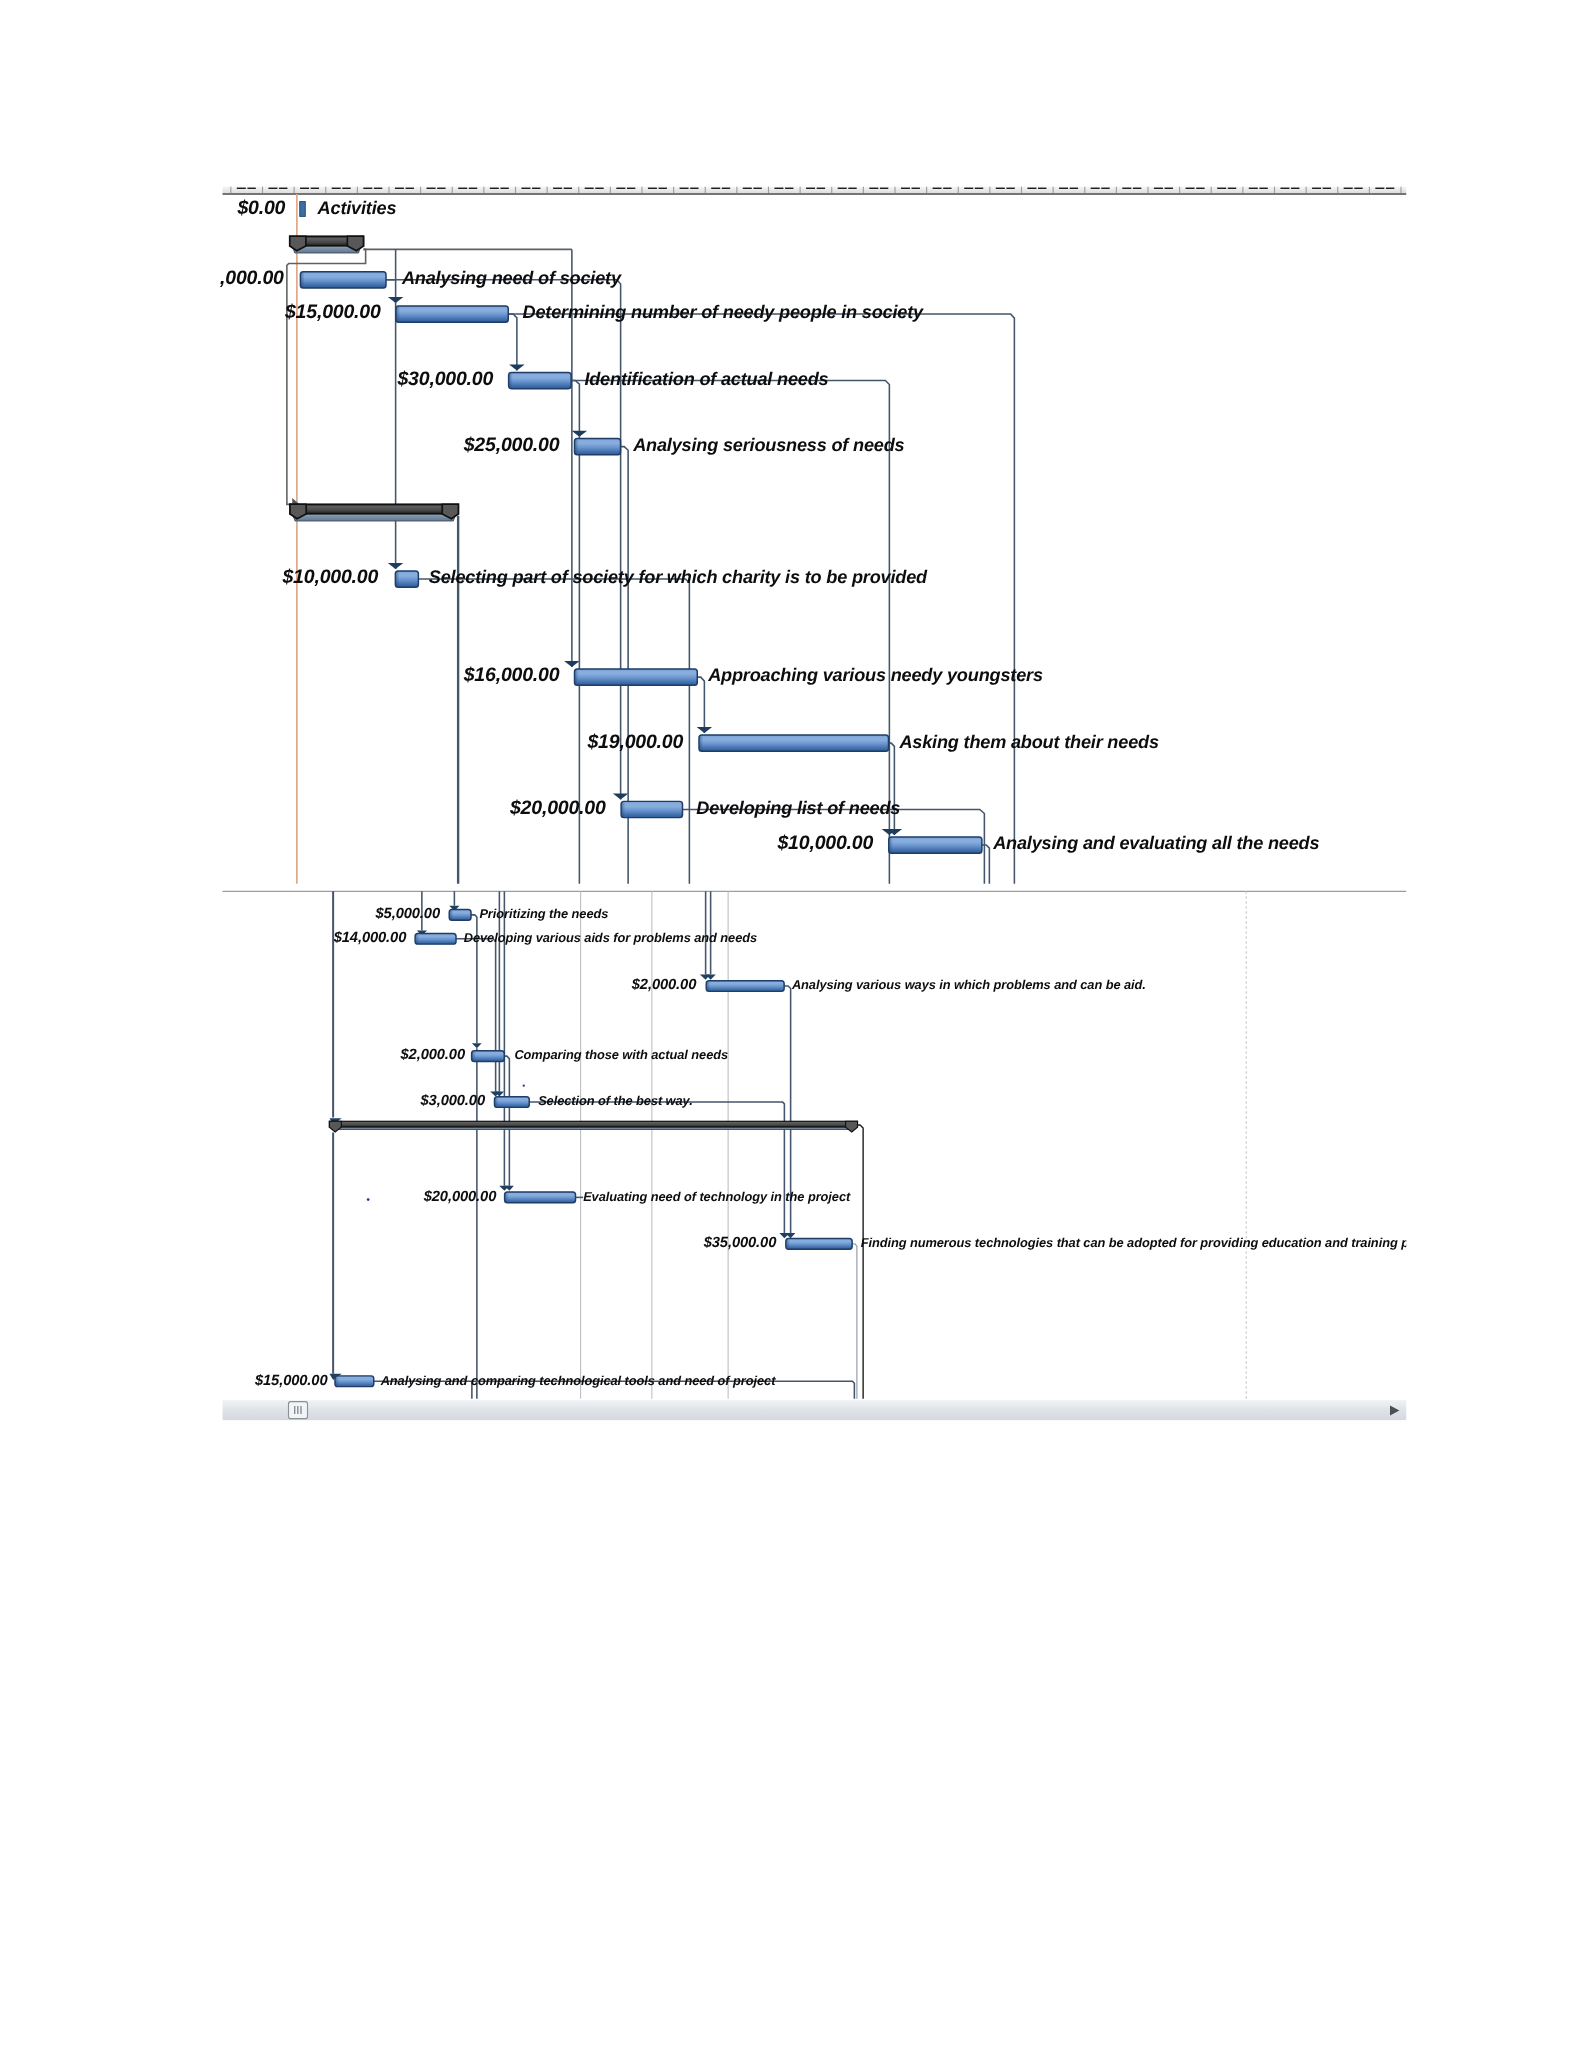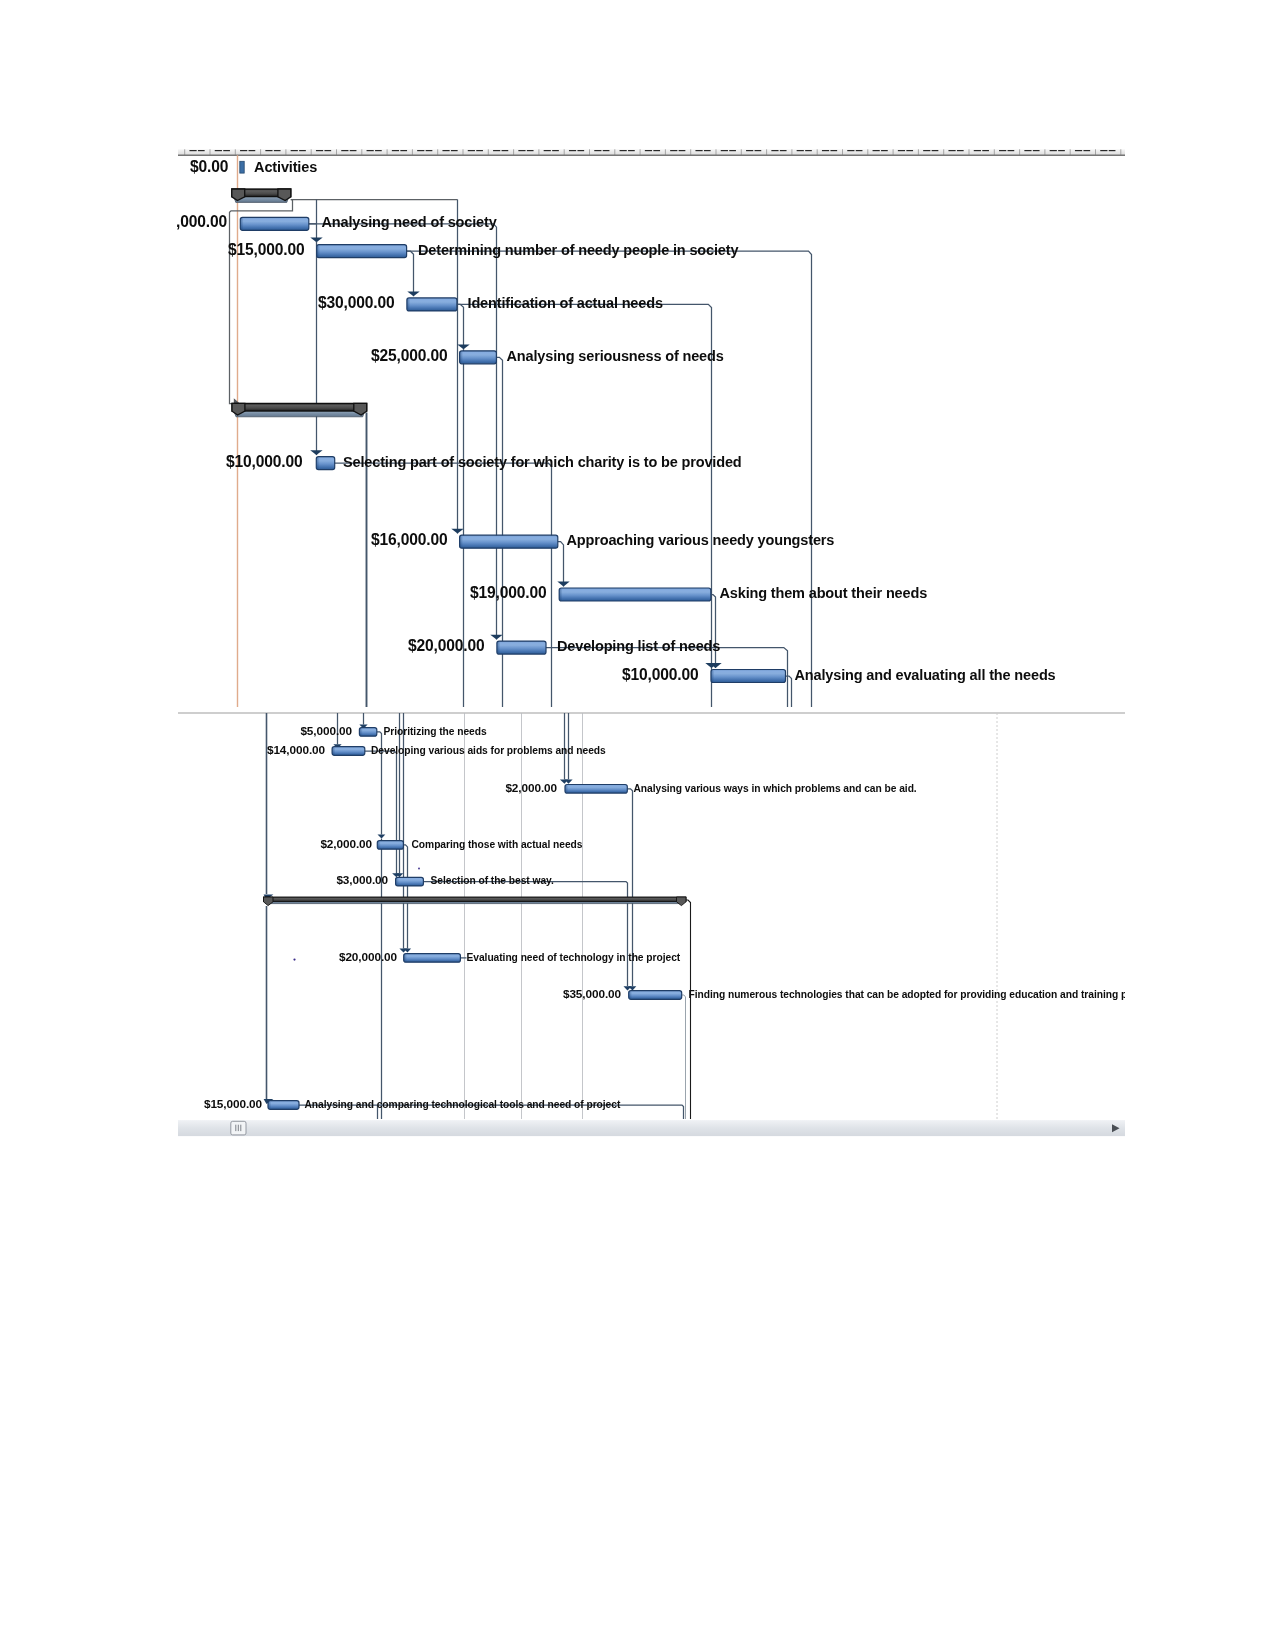--- a/index.html
+++ b/index.html
@@ -1,17 +1,17 @@
 <!DOCTYPE html>
 <html><head>
 <meta charset="utf-8">
 <style>
 html,body{margin:0;padding:0;background:#fff;}
 body{width:1275px;height:1650px;overflow:hidden;font-family:"Liberation Sans",sans-serif;}
-#stage{position:relative;width:1275px;height:1650px;background:#fff;}
+#stage{position:relative;width:1275px;height:1650px;background:#fff;font-style:italic;}
 svg#gantt{position:absolute;left:0;top:0;width:1275px;height:1650px;}
 #gantt text{font-family:"Liberation Sans",sans-serif;font-weight:bold;fill:#0d0d0d;}
 .cost{font-size:15.6px;text-anchor:end;letter-spacing:-0.15px;}
 .tname{font-size:14.5px;text-anchor:start;letter-spacing:-0.15px;}
 .cost-s{font-size:11.8px;text-anchor:end;letter-spacing:-0.1px;}
 .tname-s{font-size:10.25px;text-anchor:start;letter-spacing:-0.05px;}
 .lnk{fill:none;stroke:#44566b;stroke-width:1.25;}
 .lnkg{fill:none;stroke:#5c6165;stroke-width:1.25;}
 </style>
 </head>

